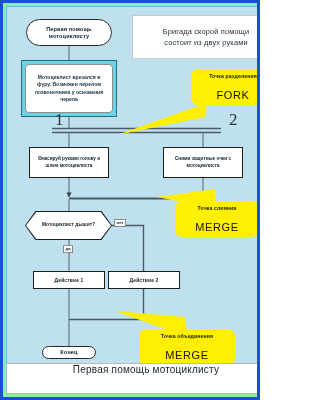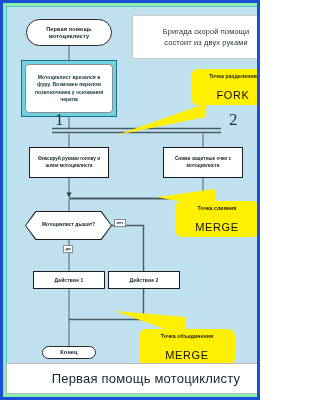--- a/index.html
+++ b/index.html
@@ -211,23 +211,22 @@
   #footer {
     position: absolute;
     left: 3px;
     bottom: 3px;
     width: 280px;
     height: 31px;
     background: #ffffff;
     border: 1px solid #b9b9b9;
     box-sizing: border-box;
     display: flex;
-    align-items: center;
-    justify-content: center;
-    font-size: 13px;
+    justify-content: center;
+    font-size: 10px;
     color: #16242d;
     letter-spacing: .2px;
     z-index: 6;
   }
 </style>
 </head>
 <body>
 
 <div id="poster">
 

